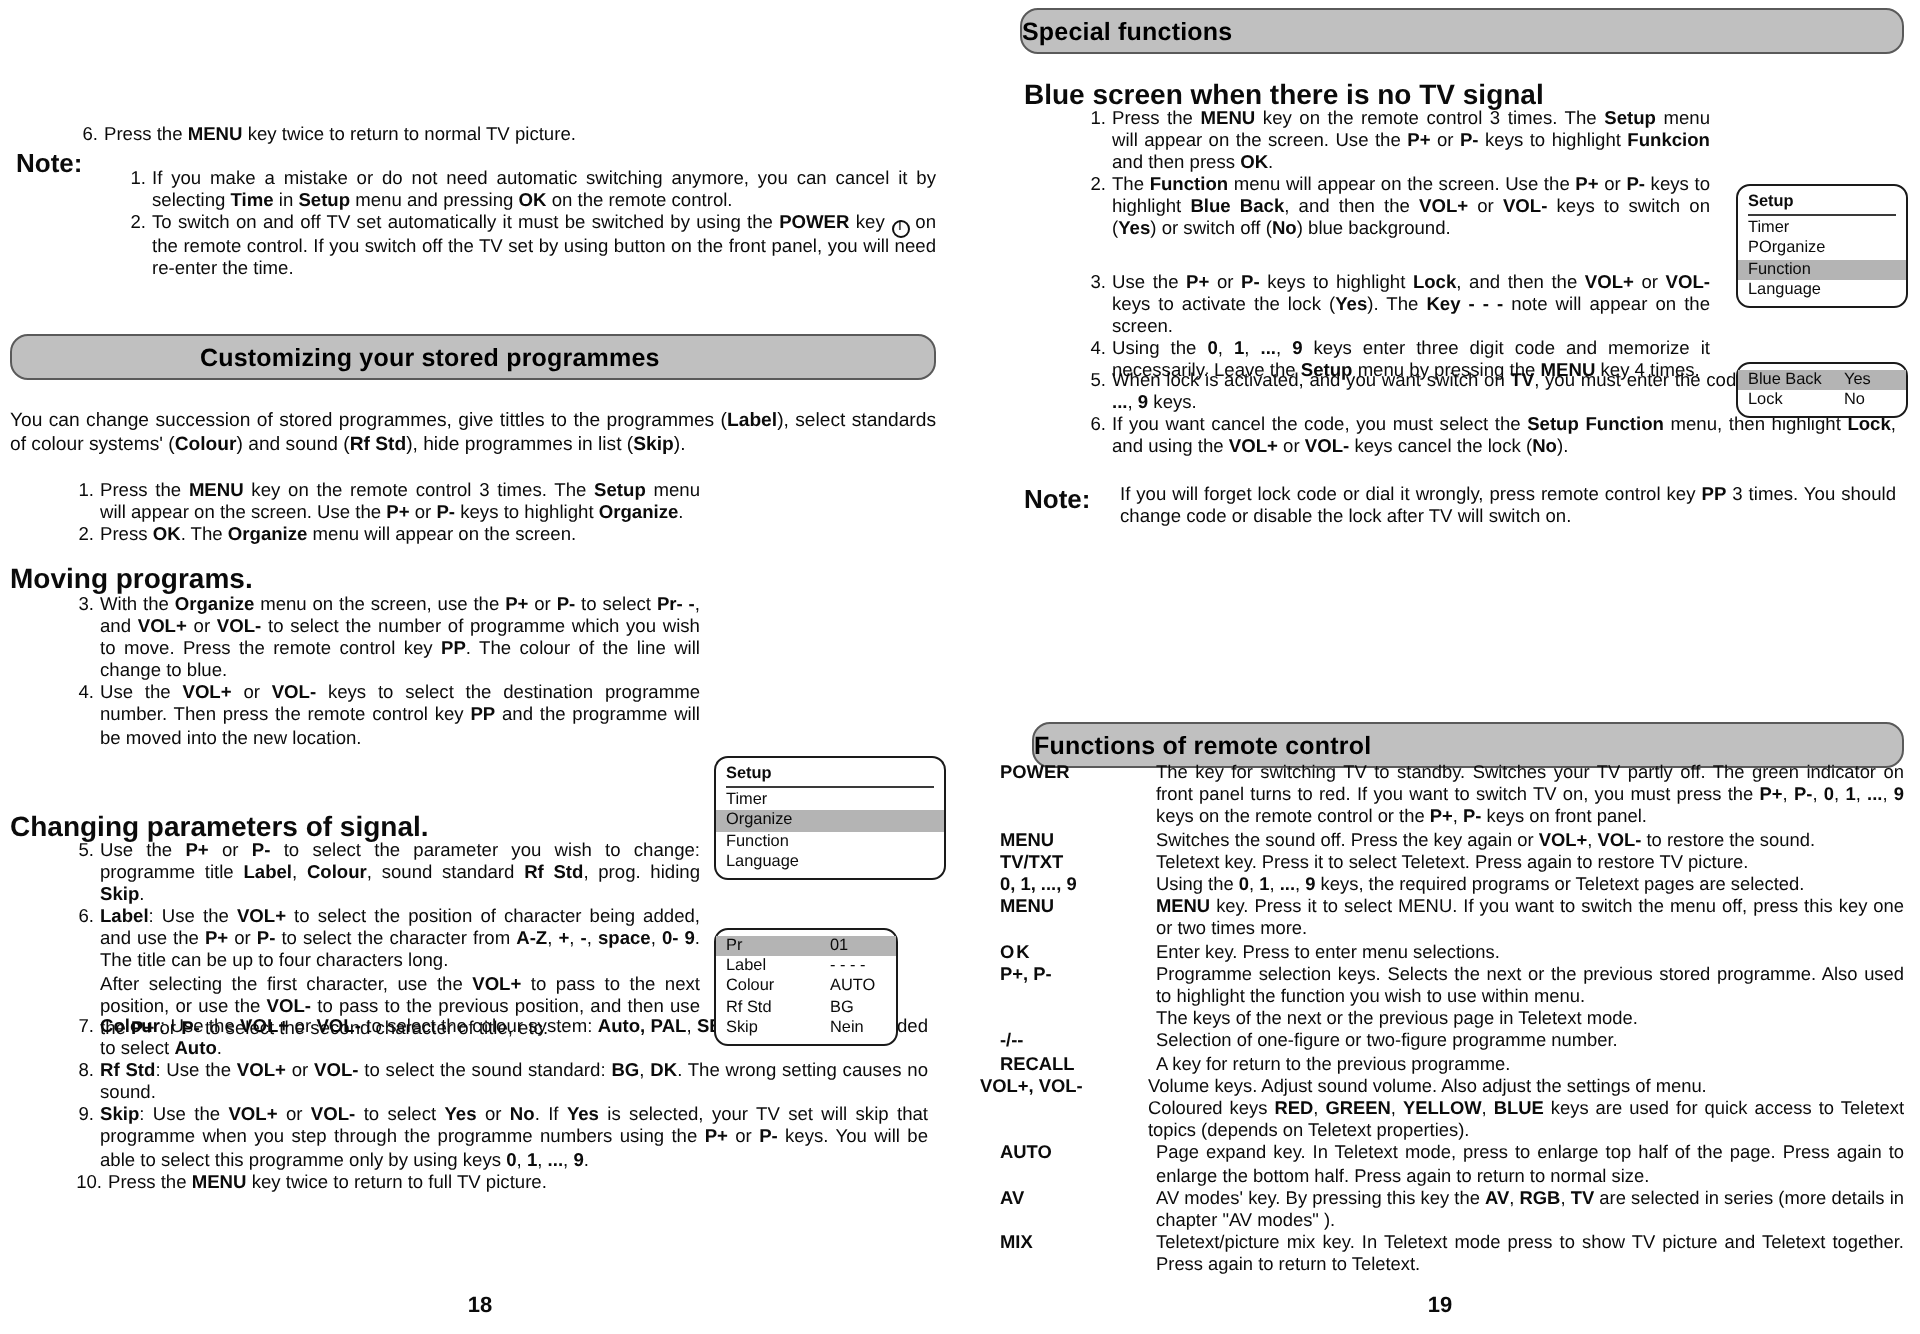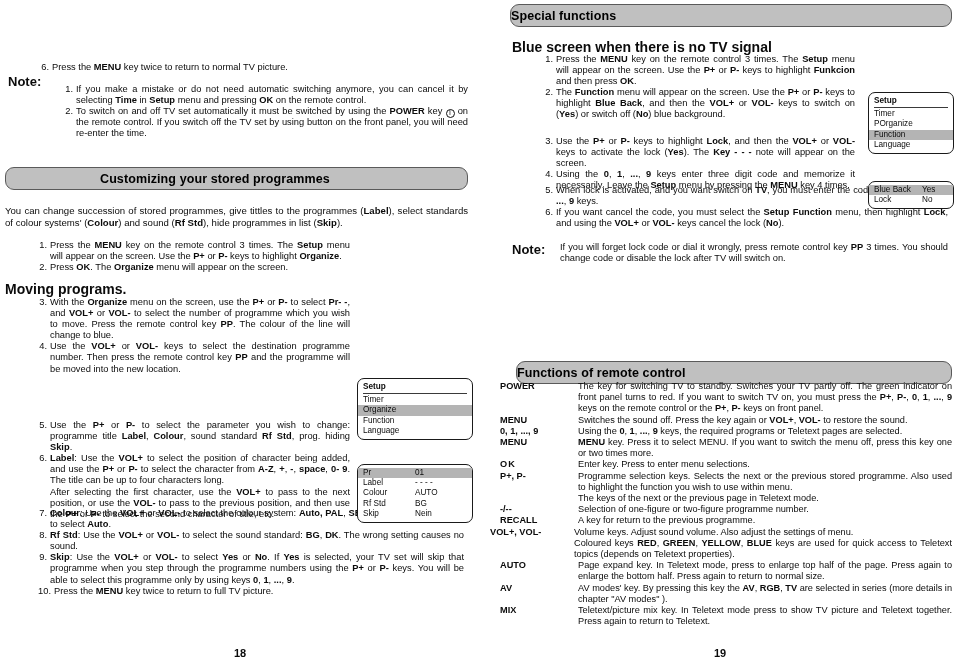--- a/index.html
+++ b/index.html
@@ -211,20 +211,23 @@
       <span class="num">3.</span>
       <span>With the <b>Organize</b> menu on the screen, use the <b>P+</b> or <b>P-</b> to select <b>Pr-
       -</b>, and <b>VOL+</b> or <b>VOL-</b> to select the number of programme which you wish to move. Press the remote control key <b>PP</b>. The colour of the line will change to blue.</span>
     </div>
     <div class="step">
       <span class="num">4.</span>
       <span>Use the <b>VOL+</b> or <b>VOL-</b> keys to select the destination programme number. Then press the remote control key <b>PP</b> and the programme will be moved into the new location.</span>
     </div>
   </div>
 
+  <div class="col-inner" style="top:408px; left:5px;">
+    <div class="subhead">Changing  parameters  of  signal.</div>
+  </div>
 
   <div class="col-inner" style="top:420px; left:34px; right:130px;">
     <div class="step">
       <span class="num">5.</span>
       <span>Use the <b>P+</b> or <b>P-</b> to select the parameter you wish to change: programme title <b>Label</b>, <b>Colour</b>, sound standard <b>Rf Std</b>, prog. hiding <b>Skip</b>.</span>
     </div>
     <div class="step">
       <span class="num">6.</span>
       <span><b>Label</b>: Use the <b>VOL+</b> to select the position of character being added, and use the <b>P+</b> or <b>P-</b> to select the character from <b>A-Z</b>, <b>+</b>, <b>-</b>, <b>space</b>, <b>0-
       9</b>. The title can be up to four characters long.</span>
@@ -263,21 +266,21 @@
         <span class="k">Organize</span>
       </div>
     <div class="row">
         <span class="k">Function</span>
       </div>
     <div class="row">
         <span class="k">Language</span>
       </div>
   </div>
 
-  <div class="osd" style="left:357px; top:464px; width:116px;">
+  <div class="osd" style="left:357px; top:464px; width:92px;">
     <div class="row hl">
         <span class="k">Pr</span>
         <span class="v">01</span>
       </div>
     <div class="row">
         <span class="k">Label</span>
         <span class="v">- - - -</span>
       </div>
     <div class="row">
         <span class="k">Colour</span>
@@ -360,20 +363,24 @@
       <tbody>
           <tr>
         <td class="kname">POWER</td>
         <td class="kdesc">The key for switching TV to standby. Switches your TV partly off. The green indicator on front  panel turns to red. If you want to switch TV on, you must press the <b>P+</b>, <b>P-</b>, <b>0</b>, <b>1</b>, <b>...</b>, <b>9</b> keys on the remote control or the <b>P+</b>, <b>P-</b> keys on front panel.</td>
       </tr>
       <tr>
         <td class="kname">MENU</td>
         <td class="kdesc">Switches the sound off. Press the key again or <b>VOL+</b>, <b>VOL-</b> to restore the sound.</td>
       </tr>
       <tr>
+        <td class="kname">TV/TXT</td>
+        <td class="kdesc">Teletext key. Press it to select Teletext. Press again to restore TV picture.</td>
+      </tr>
+      <tr>
         <td class="kname">0, 1, ..., 9</td>
         <td class="kdesc">Using the <b>0</b>, <b>1</b>, <b>...</b>, <b>9</b> keys, the required programs or Teletext pages are selected.</td>
       </tr>
       <tr>
         <td class="kname">MENU</td>
         <td class="kdesc"><b>MENU</b> key. Press it to select MENU. If you want to switch the menu off, press this key one or two times more.</td>
       </tr>
       <tr>
         <td class="kname" style="letter-spacing:1px;">OK</td>
         <td class="kdesc">Enter key. Press to enter menu selections.</td>

